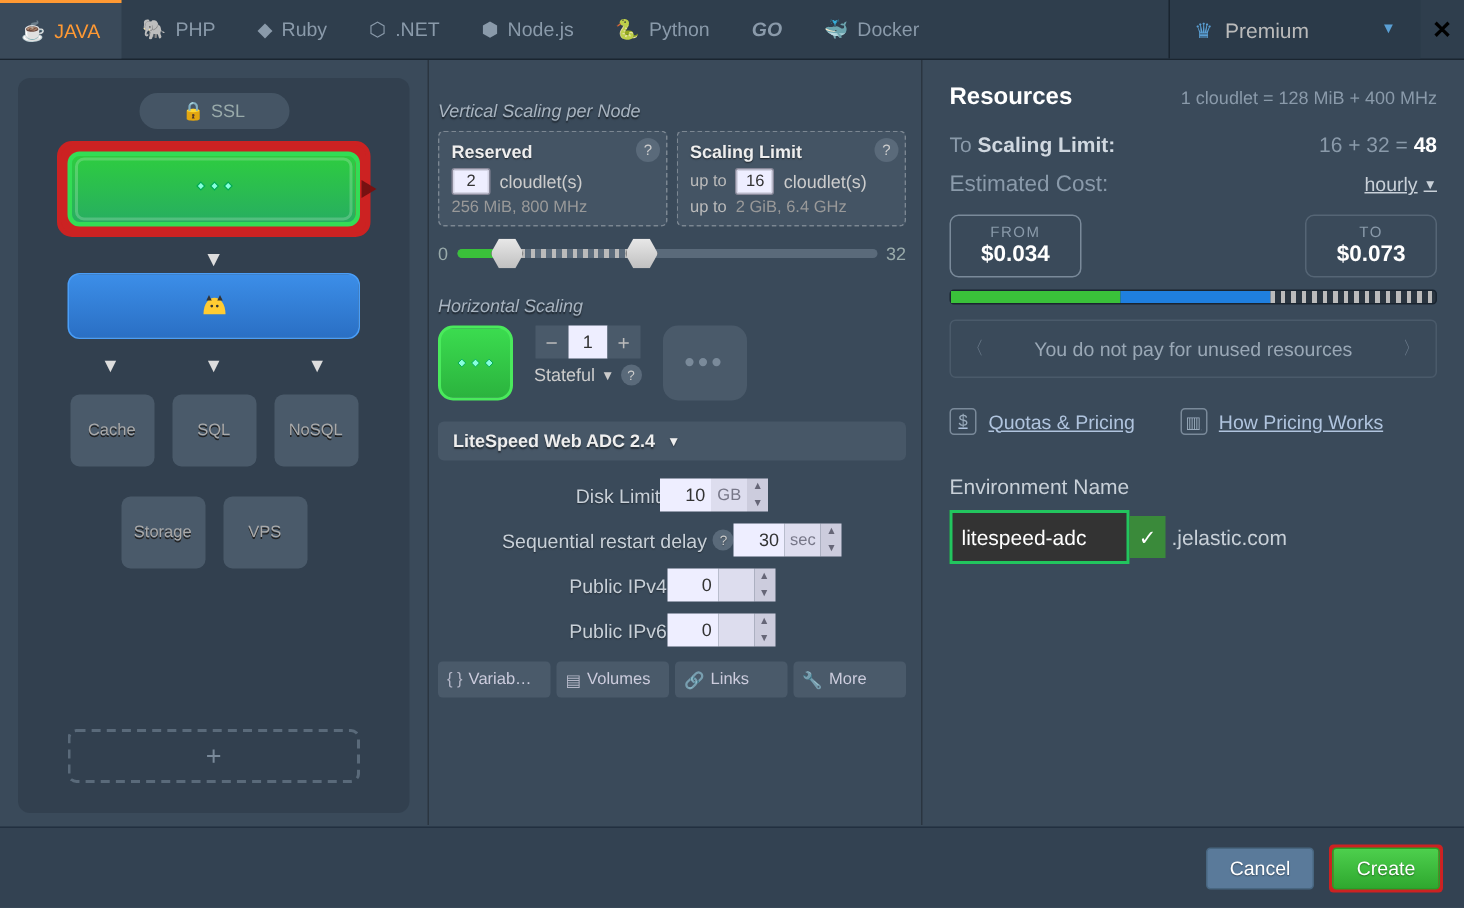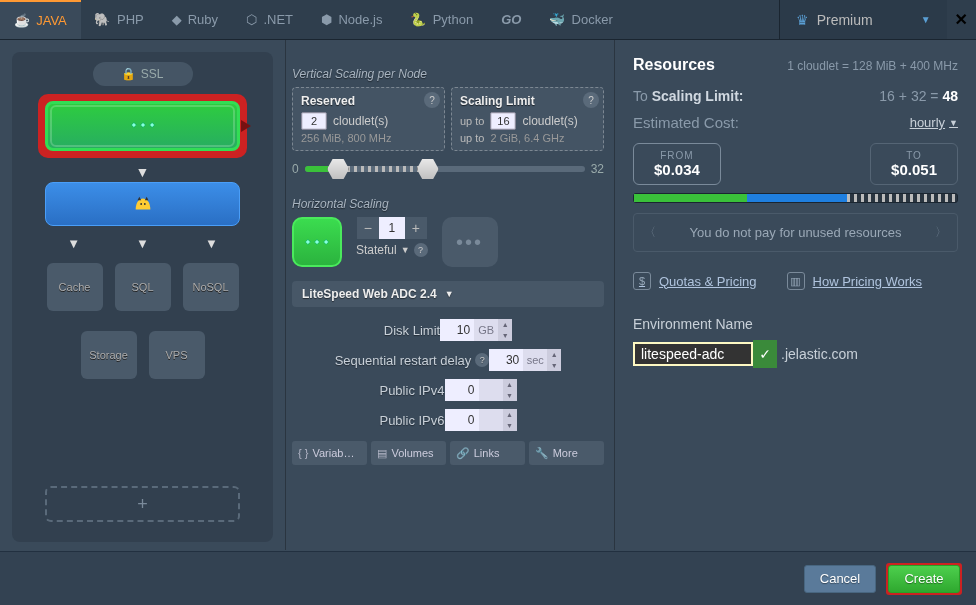--- a/index.html
+++ b/index.html
@@ -96,21 +96,21 @@
 .prog .b { background:#1f7fdf; width:31%;}
 .prog .d { flex:1; background:repeating-linear-gradient(90deg,#bbb 0,#bbb 3px, transparent 3px, transparent 7px);}
 .info-band { display:flex; align-items:center; justify-content:space-between; background:#3a4a5a; border:1px solid #4a5a6a; border-radius:4px; padding:10px 10px; margin-bottom:20px;}
 .info-band .chev { color:#6a7a8a; font-size:12px; cursor:pointer;}
 .info-band .msg { color:#9aa8b6; font-size:13px;}
 .links-row { display:flex; gap:30px; margin-bottom:26px;}
 .link-item { display:flex; align-items:center; gap:8px; color:#b0c4de; font-size:13px; text-decoration:underline; cursor:pointer;}
 .link-item .ic { width:18px; height:18px; border:1px solid #7a8a9a; border-radius:3px; display:flex; align-items:center; justify-content:center; color:#9ab; font-size:11px; text-decoration:none;}
 .env-label { color:#c8d0d8; font-size:14px; margin-bottom:8px;}
 .env-row { display:flex; align-items:center;}
-.env-input { width:120px; height:24px; background:#333; border:2px solid #fef9c3; color:#fff; font-size:14px; padding:0 6px;}
+.env-input { width:120px; height:36px; background:#333; border:2px solid #22c55e; color:#fff; font-size:14px; padding:0 6px;}
 .env-check { width:24px; height:28px; background:#3a8a3a; color:#fff; display:flex; align-items:center; justify-content:center; font-size:14px;}
 .env-domain { color:#c8d0d8; font-size:14px; padding-left:4px;}
 .footer { position:absolute; left:0; right:0; bottom:0; height:54px; background:#334252; border-top:1px solid #223040; display:flex; align-items:center; justify-content:flex-end; gap:10px; padding:0 14px;}
 .btn { height:28px; min-width:72px; border-radius:3px; font-size:13px; display:flex; align-items:center; justify-content:center; cursor:pointer; text-shadow:0 1px 1px rgba(0,0,0,0.4);}
 .btn-cancel { background:#5a7a9a; color:#fff; border:1px solid #486680;}
 .btn-create { background:linear-gradient(#4dcf4d,#2fa82f); color:#fff; border:1px solid #28a028;}
 .btn-create-wrap { padding:2px; background:#cc2222; border-radius:3px;}
 .spacer { flex:1;}
 .hourly { color:#c8d0d8; font-size:13px; text-decoration:underline; display:flex; align-items:center; gap:4px;}
 .ec-row { display:flex; justify-content:space-between; align-items:center; margin:10px 0;}
@@ -363,21 +363,21 @@
         </span>
     </div>
     <div class="cost-bar">
       <div class="cost-box from">
         <div class="lab">FROM</div>
         <div class="val">$0.034</div>
       </div>
       <div class="spacer"></div>
       <div class="cost-box">
         <div class="lab">TO</div>
-        <div class="val">$0.051</div>
+        <div class="val">$0.073</div>
       </div>
     </div>
     <div class="prog">
         <div class="g"></div>
         <div class="b"></div>
         <div class="d"></div>
       </div>
     <div class="info-band">
       <span class="chev">〈</span>
       <span class="msg">You do not pay for unused resources</span>

